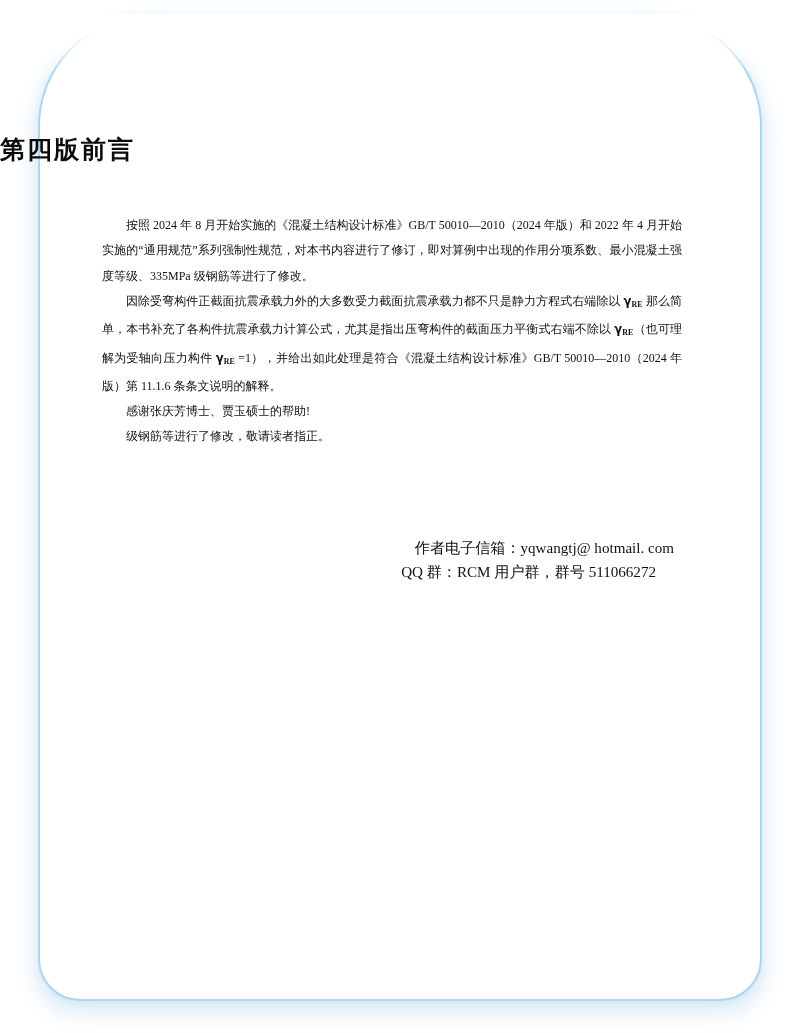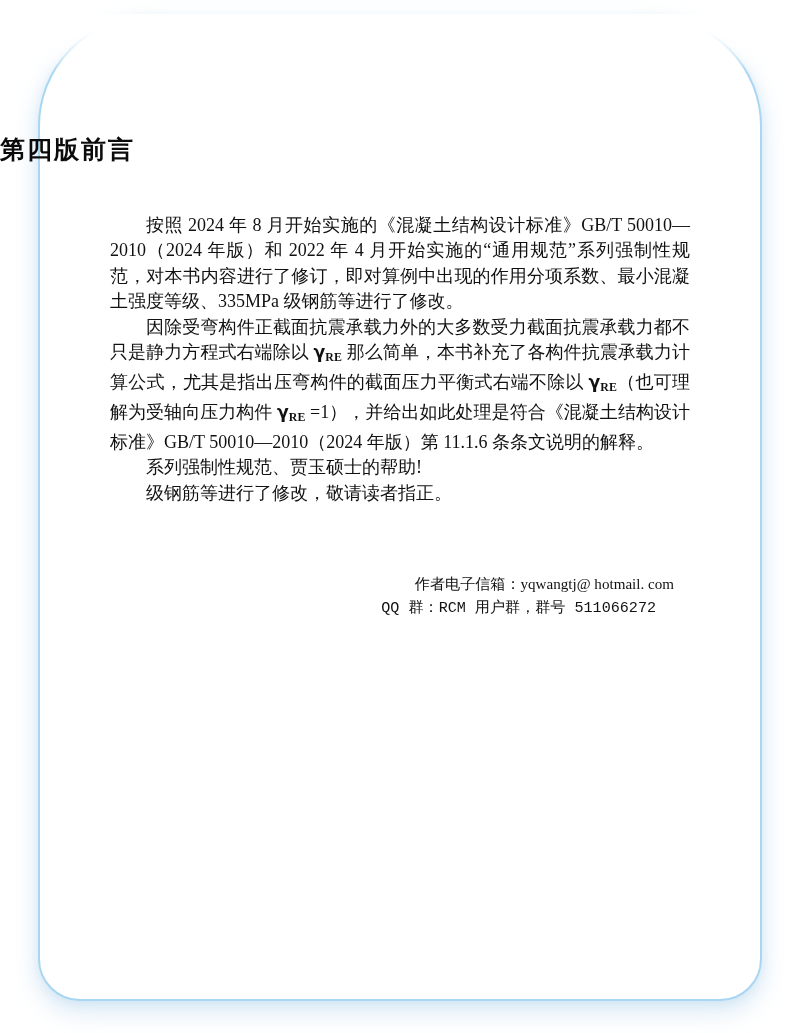--- a/index.html
+++ b/index.html
@@ -64,24 +64,24 @@
     text-align: left;
     font-family: "DejaVu Sans", "Liberation Sans", sans-serif;
     font-weight: bold;
     font-size: 25px;
     letter-spacing: 2px;
     color: #0b0b0b;
   }
 
   #body-text {
     position: absolute;
-    left: 110px;
+    left: 102px;
     top: 213px;
     width: 580px;
-    font-size: 18px;
+    font-size: 12px;
     line-height: 25.4px;
     color: #111111;
     text-align: justify;
     text-justify: inter-ideograph;
   }
 
   .para {
     margin: 0;
     text-indent: 2em;
   }
@@ -102,37 +102,37 @@
     position: absolute;
     left: 110px;
     top: 536px;
     width: 580px;
     font-size: 15.1px;
     line-height: 24px;
     color: #111111;
     text-align: right;
   }
   .sig-line { display: block; white-space: nowrap; }
-  .sig-email { padding-right: 16px; margin-top: 36px; }
-  .sig-qq    { padding-right: 34px; font-family: Liberation Mono, monospace; }
+  .sig-email { padding-right: 16px; }
+  .sig-qq    { padding-right: 34px; }
 </style>
 </head>
 <body>
 
 <div id="page-frame"></div>
 <div id="frame-top-fade"></div>
 
 <div id="content">
 
   <div id="doc-title">第四版前言</div>
 
   <div id="body-text">
       <p class="para">按照 2024 年 8 月开始实施的《混凝土结构设计标准》GB/T 50010—2010（2024 年版）和 2022 年 4 月开始实施的“通用规范”系列强制性规范，对本书内容进行了修订，即对算例中出现的作用分项系数、最小混凝土强度等级、335MPa 级钢筋等进行了修改。</p>
       <p class="para">因除受弯构件正截面抗震承载力外的大多数受力截面抗震承载力都不只是静力方程式右端除以 <span class="gamma">γ</span><span class="sub">RE</span> 那么简单，本书补充了各构件抗震承载力计算公式，尤其是指出压弯构件的截面压力平衡式右端不除以 <span class="gamma">γ</span><span class="sub">RE</span>（也可理解为受轴向压力构件 <span class="gamma">γ</span><span class="sub">RE</span> =1），并给出如此处理是符合《混凝土结构设计标准》GB/T 50010—2010（2024 年版）第 11.1.6 条条文说明的解释。</p>
-      <p class="para">系列强制性规范、贾玉硕士的帮助!</p>
+      <p class="para">感谢张庆芳博士、贾玉硕士的帮助!</p>
       <p class="para">级钢筋等进行了修改，敬请读者指正。</p>
     </div>
 
   <div id="signature">
     <span class="sig-line sig-email">作者电子信箱：yqwangtj@ hotmail. com</span>
     <span class="sig-line sig-qq">QQ 群：RCM 用户群，群号 511066272</span>
   </div>
 
 </div>
 

